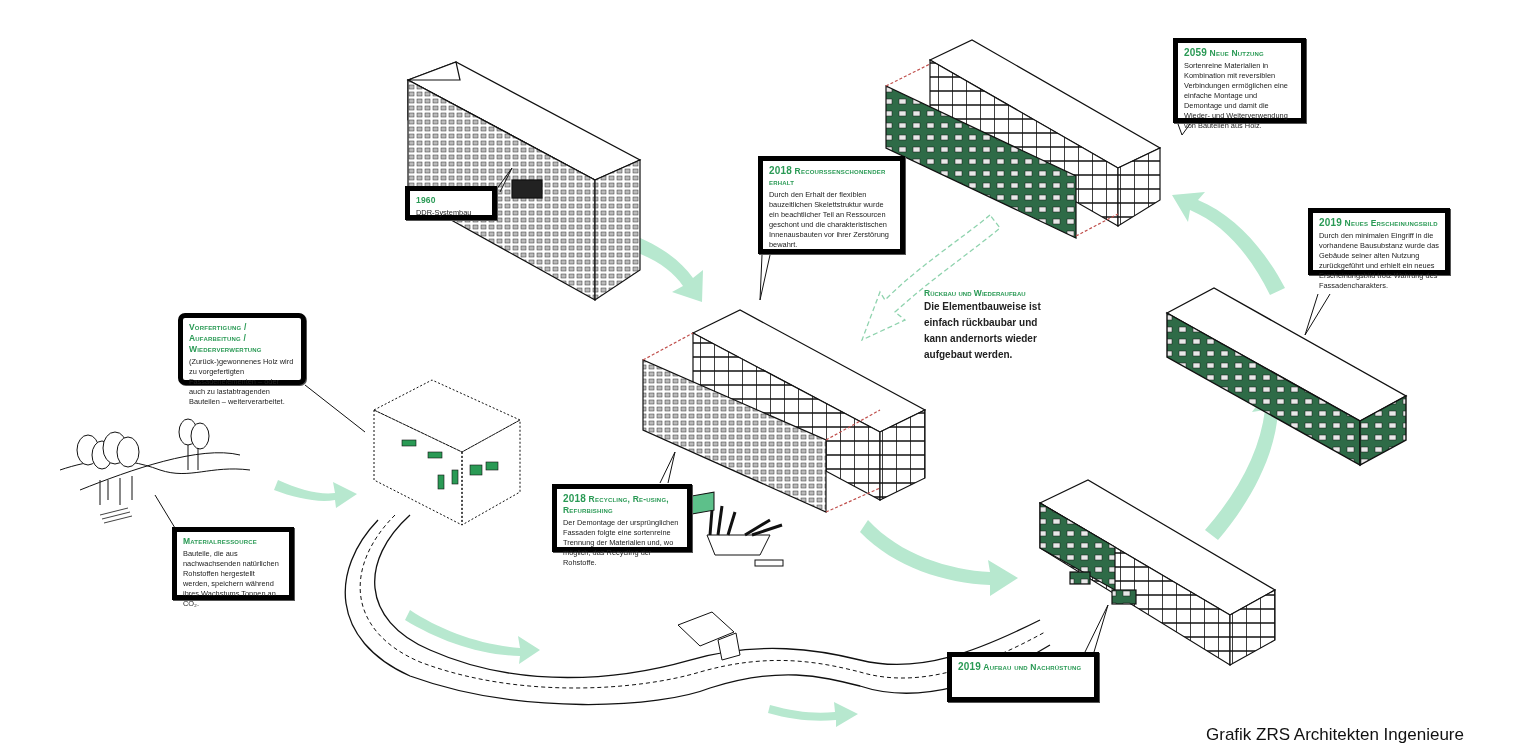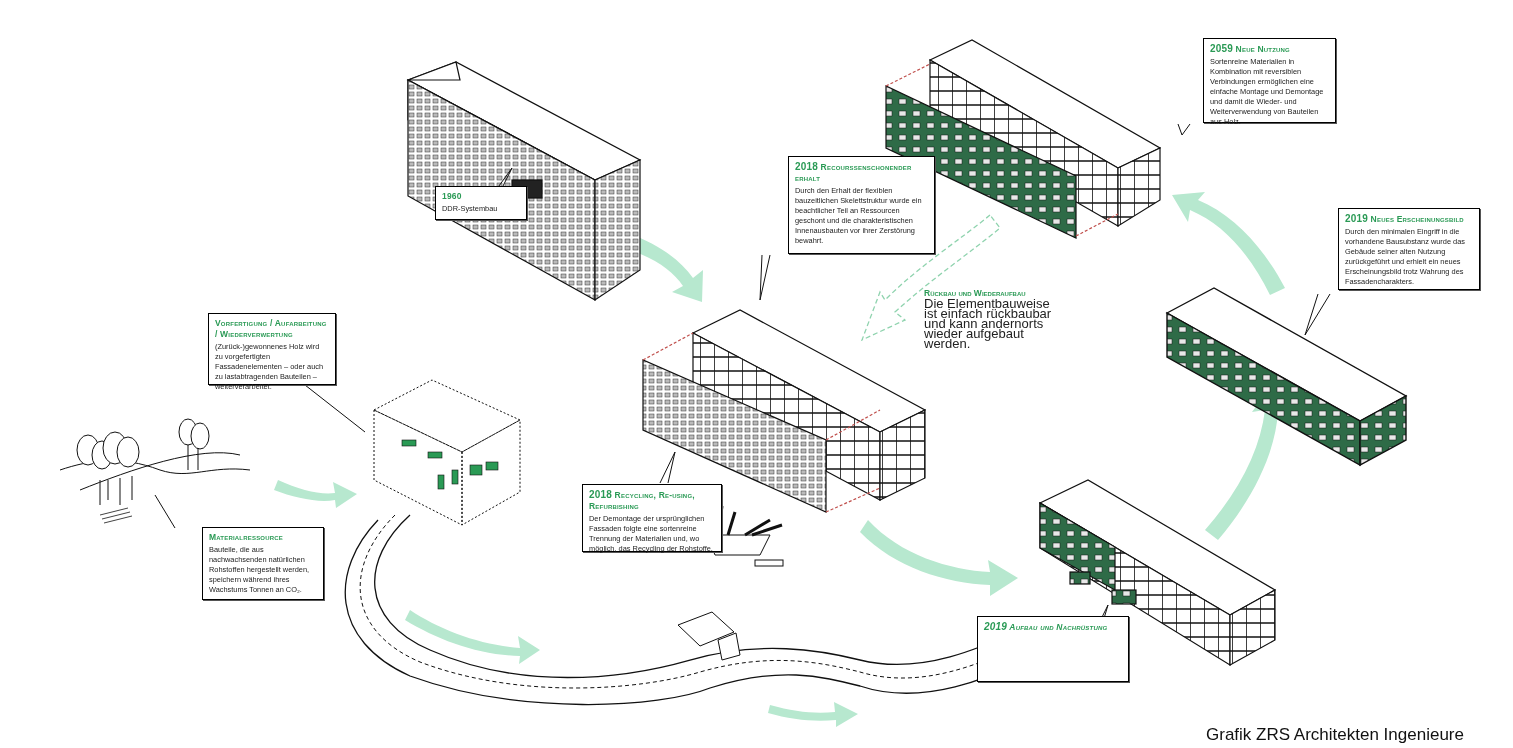--- a/index.html
+++ b/index.html
@@ -1,24 +1,24 @@
 <!DOCTYPE html>
 <html><head>
 <meta charset="utf-8">
 <style>
   html,body{margin:0;padding:0;background:#fff;}
   body{width:1513px;height:748px;position:relative;overflow:hidden;font-family:"Liberation Sans",sans-serif;}
   #art{position:absolute;left:0;top:0;}
-  .box{position:absolute;background:#fff;border:1px solid #000000;box-shadow:1px 1px 0 #555;padding:4px 6px 5px 6px;box-sizing:border-box;margin-left:30px;}
+  .box{position:absolute;background:#fff;border:5px solid #000000;box-shadow:1px 1px 0 #555;padding:4px 6px 5px 6px;box-sizing:border-box;}
   .box .t{color:#2a9a55;font-weight:bold;font-size:8.5px;font-variant:small-caps;letter-spacing:.2px;line-height:11px;margin-bottom:2px;}
   .box .t .yr{font-size:10px;}
   .box .b{color:#222;font-size:7.4px;line-height:10px;}
   .free{position:absolute;}
   .free .t{color:#2a9a55;font-weight:bold;font-size:8.5px;font-variant:small-caps;line-height:11px;}
-  .free .b{color:#222;font-size:13px;line-height:10px;}
+  .free .b{color:#222;font-size:10px;line-height:16px;font-weight:bold;}
   .credit{position:absolute;left:1206px;top:702px;font-size:17px;color:#111;margin-top:23px;}
 </style>
 </head>
 <body>
 
 <svg id="art" width="1513" height="748" viewBox="0 0 1513 748">
   <defs>
     <pattern id="winGrey" width="8" height="7" patternUnits="userSpaceOnUse">
       <rect width="8" height="7" fill="#fff"></rect>
         <rect x="1" y="1" width="5" height="4" fill="#bbb" stroke="#333" stroke-width=".5"></rect>
@@ -157,42 +157,42 @@
 <div class="box" style="left:758px;top:156px;width:147px;height:98px;">
   <div class="t"><span class="yr">2018</span> <span>Recourssenschonender erhalt</span></div>
   <div class="b">Durch den Erhalt der flexiblen bauzeitlichen Skelettstruktur wurde ein beachtlicher Teil an Ressourcen geschont und die charakteristischen Innenausbauten vor ihrer Zerstörung bewahrt.</div>
 </div>
 
 <div class="box" style="left:1173px;top:38px;width:133px;height:85px;">
   <div class="t"><span class="yr">2059</span> <span>Neue Nutzung</span></div>
   <div class="b">Sortenreine Materialien in Kombination mit reversiblen Verbindungen ermöglichen eine einfache Montage und Demontage und damit die Wieder- und Weiterverwendung von Bauteilen aus Holz.</div>
 </div>
 
-<div class="box" style="left:1308px;top:208px;width:142px;height:82px;">
+<div class="box" style="left:1308px;top:208px;width:142px;height:67px;">
   <div class="t"><span class="yr">2019</span> <span>Neues Erscheinungsbild</span></div>
   <div class="b">Durch den minimalen Eingriff in die vorhandene Bausubstanz wurde das Gebäude seiner alten Nutzung zurückgeführt und erhielt ein neues Erscheinungsbild trotz Wahrung des Fassadencharakters.</div>
 </div>
 
 <div class="free" style="left:924px;top:288px;width:130px;">
   <div class="t">Rückbau und Wiederaufbau</div>
   <div class="b">Die Elementbauweise ist einfach rückbaubar und kann andernorts wieder aufgebaut werden.</div>
 </div>
 
-<div class="box" style="left:178px;top:313px;width:128px;height:72px;">
+<div class="box" style="left:178px;top:313px;width:128px;height:72px;border-radius:7px;">
   <div class="t">Vorfertigung / Aufarbeitung / Wiederverwertung</div>
   <div class="b">(Zurück-)gewonnenes Holz wird zu vorgefertigten Fassadenelementen – oder auch zu lastabtragenden Bauteilen – weiterverarbeitet.</div>
 </div>
 
 <div class="box" style="left:172px;top:527px;width:122px;height:73px;">
   <div class="t">Materialressource</div>
   <div class="b">Bauteile, die aus nachwachsenden natürlichen Rohstoffen hergestellt werden, speichern während ihres Wachstums Tonnen an CO₂.</div>
 </div>
 
 <div class="box" style="left:552px;top:484px;width:140px;height:68px;">
   <div class="t"><span class="yr">2018</span> <span>Recycling, Re-using, Refurbishing</span></div>
   <div class="b">Der Demontage der ursprünglichen Fassaden folgte eine sortenreine Trennung der Materialien und, wo möglich, das Recycling der Rohstoffe.</div>
 </div>
 
-<div class="box" style="left:947px;top:616px;width:152px;height:66px;font-style:italic;">
+<div class="box" style="left:947px;top:652px;width:152px;height:50px;">
   <div class="t"><span class="yr">2019</span> <span>Aufbau und Nachrüstung</span></div>
 </div>
 
 <div class="credit">Grafik ZRS Architekten Ingenieure</div>
 
 </body></html>

